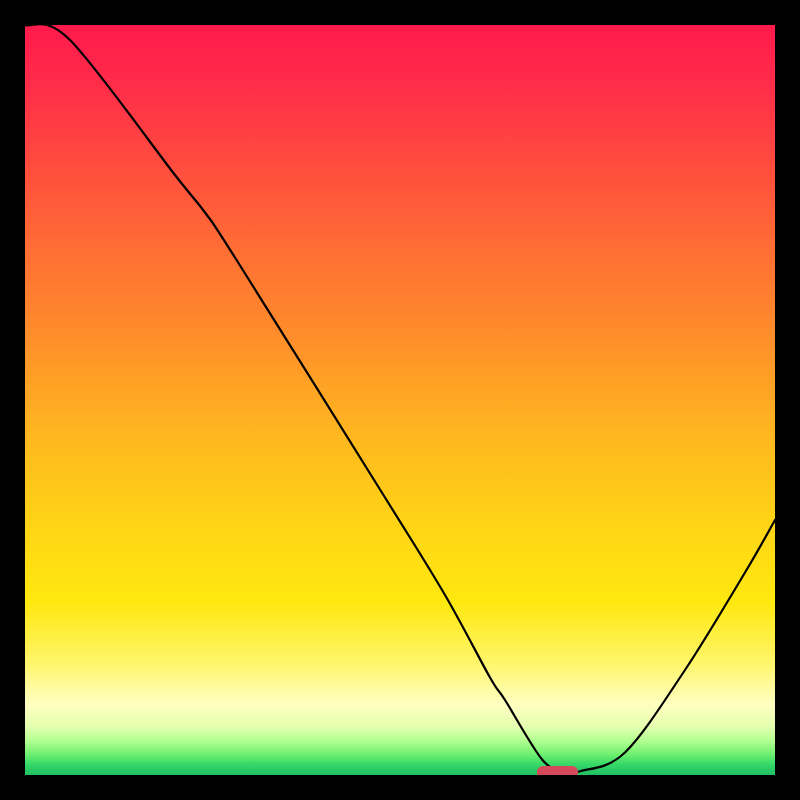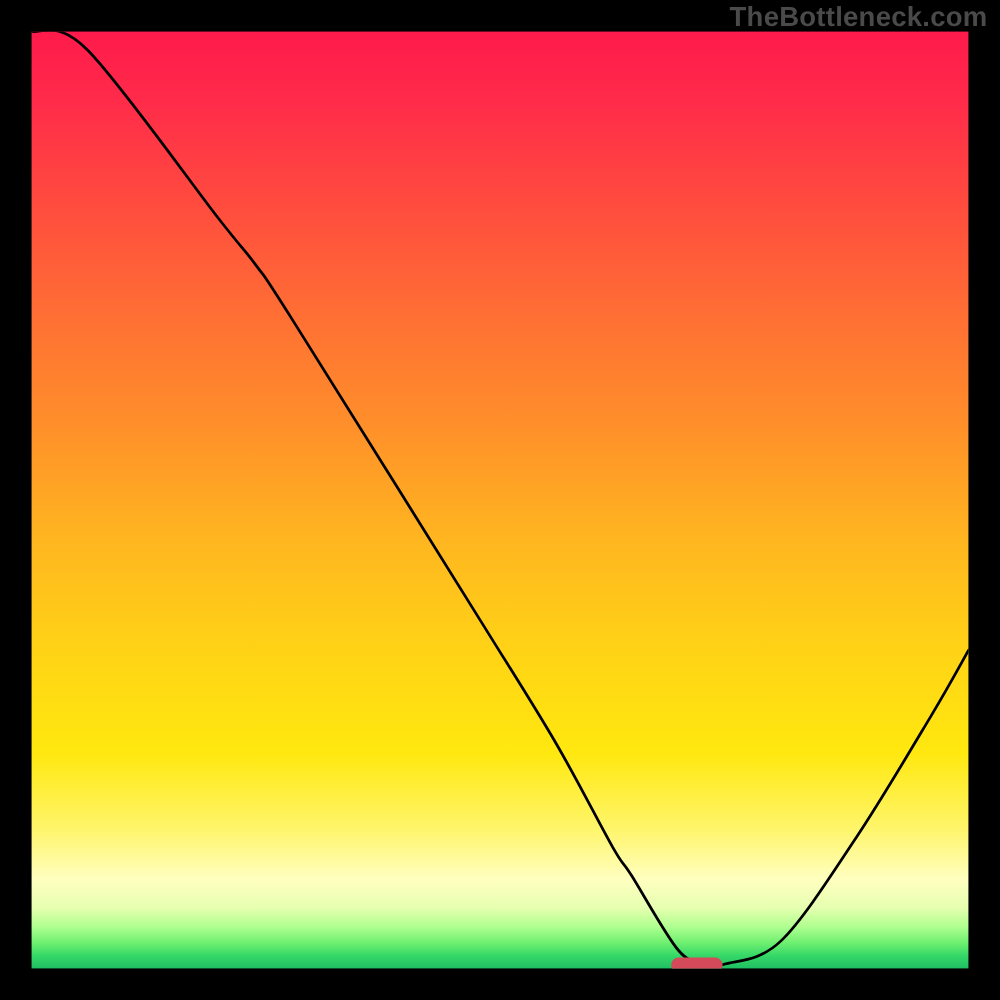--- a/index.html
+++ b/index.html
@@ -48,21 +48,20 @@
   }
   .marker {
     fill: #d54a5a;
     stroke: none;
   }
 </style>
 </head>
 <body>
 
 <div class="frame">
-  <div class="watermark">TheBottleneck.com</div>
 
   <div class="plot-area">
     <svg viewBox="0 0 750 750" preserveAspectRatio="none">
       <defs>
         <linearGradient id="bg-grad" x1="0" y1="0" x2="0" y2="1">
         <stop offset="0.00%" stop-color="#ff1a4b"></stop>
             <stop offset="7.00%" stop-color="#ff2a4a"></stop>
             <stop offset="18.00%" stop-color="#ff4a3f"></stop>
             <stop offset="30.00%" stop-color="#ff6e34"></stop>
             <stop offset="42.00%" stop-color="#ff8f2a"></stop>

